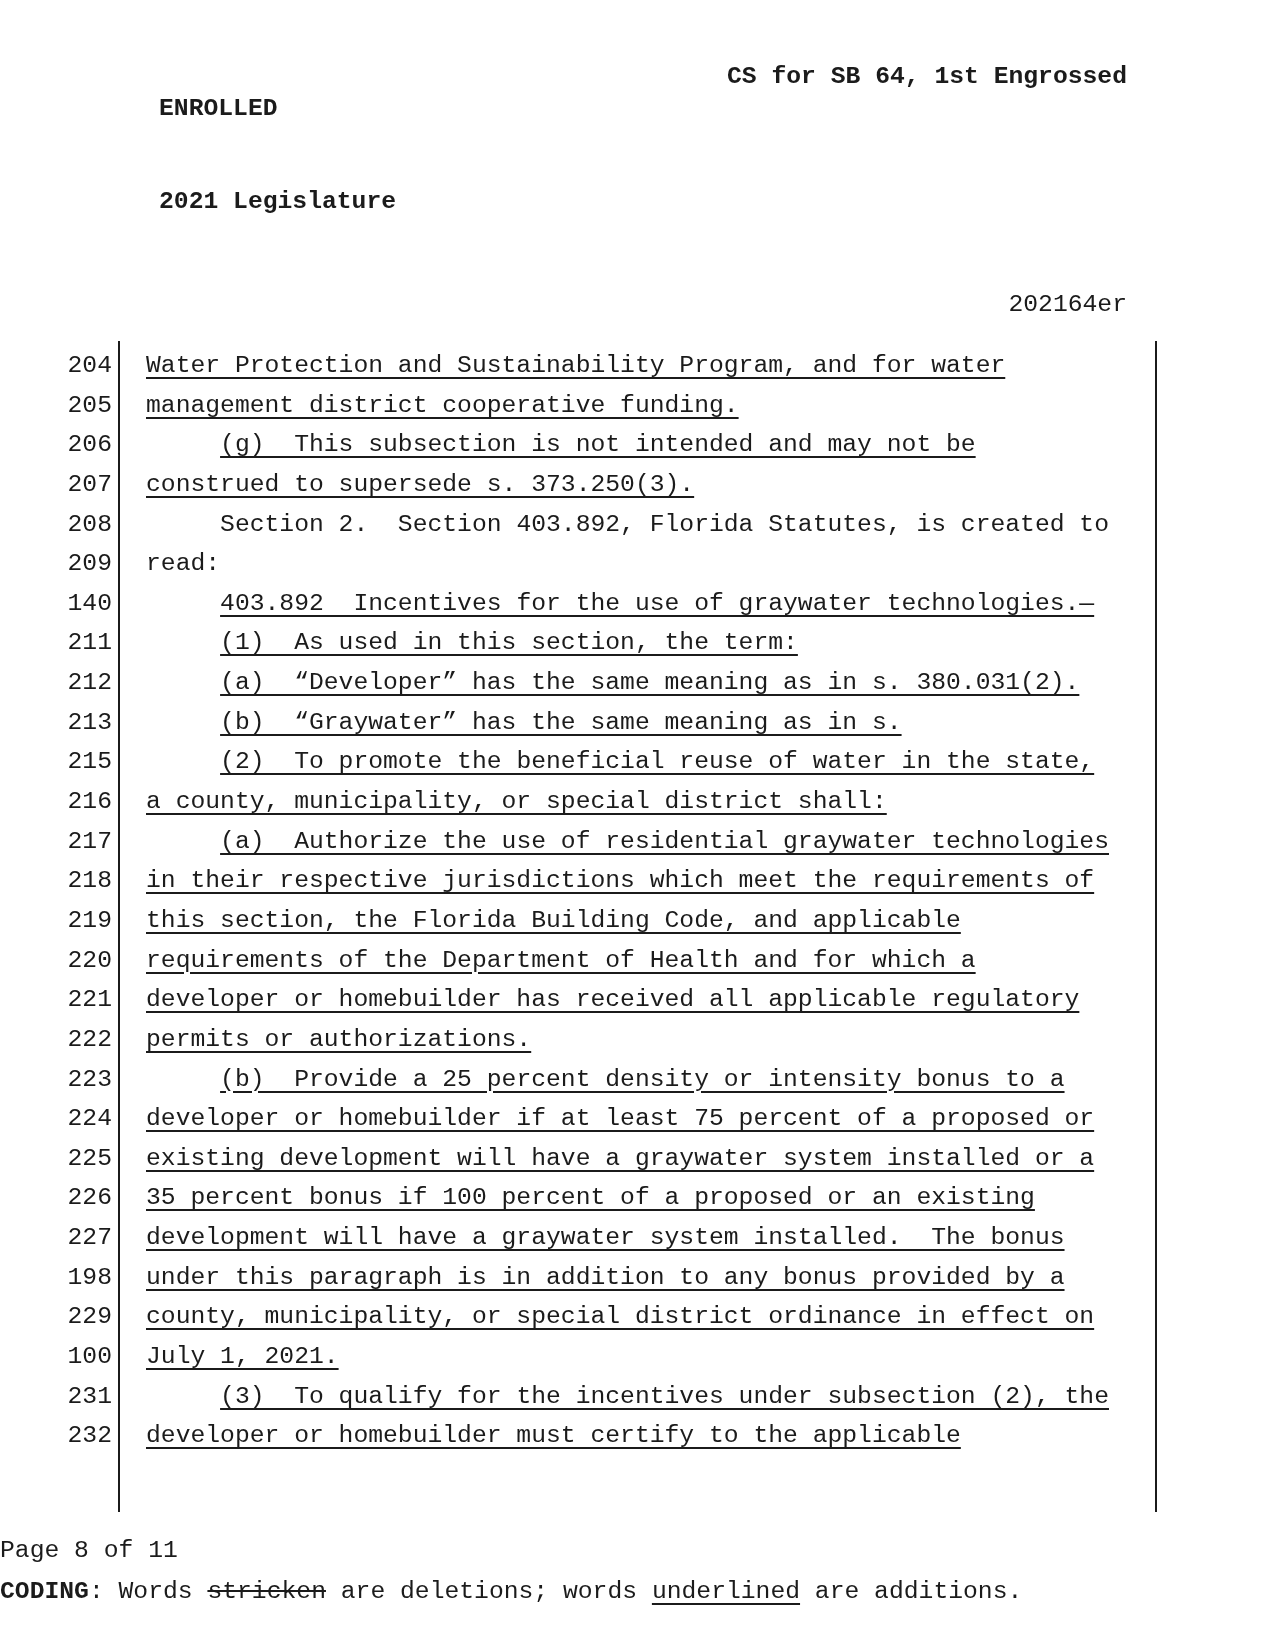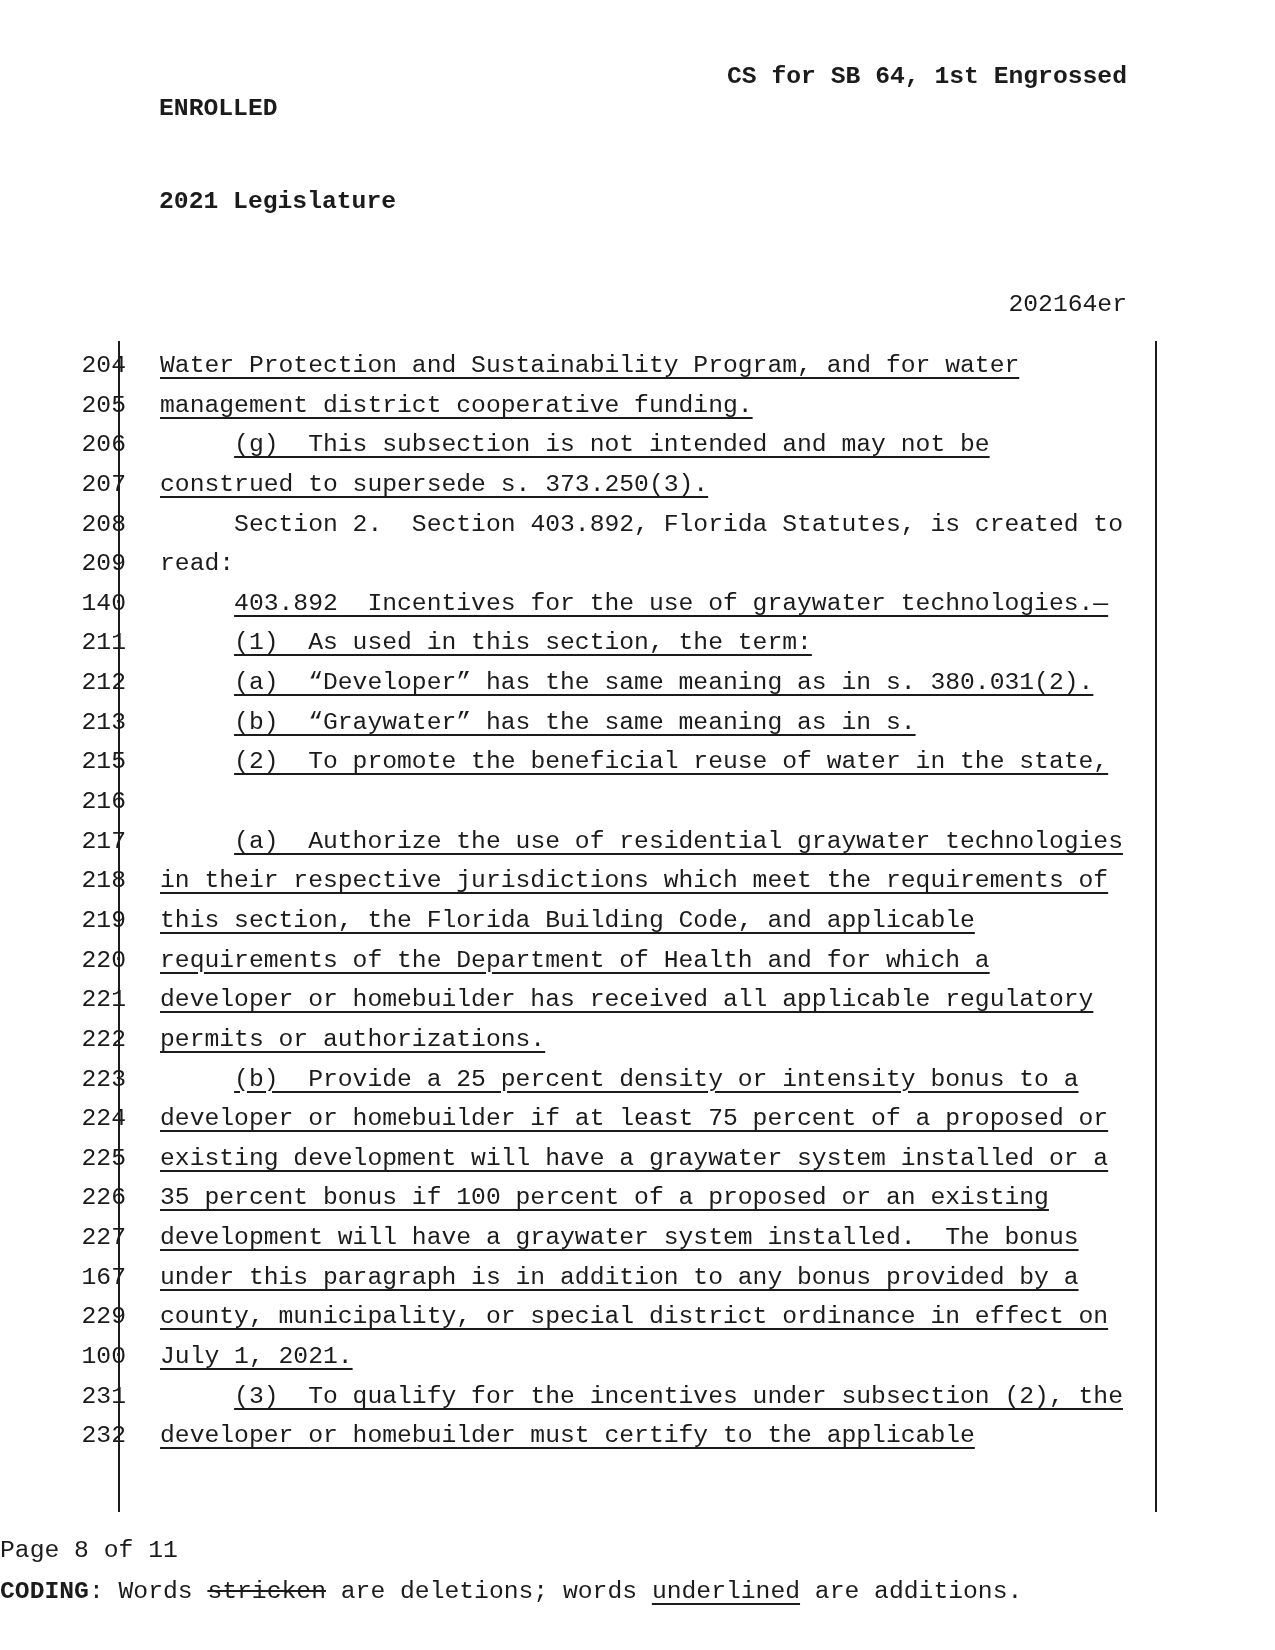--- a/index.html
+++ b/index.html
@@ -20,21 +20,21 @@
   .hdr-right{
     position:absolute;top:62px;right:148px;
     font-weight:bold;white-space:pre;
   }
   .doc-num{
     position:absolute;top:290px;right:148px;white-space:pre;
   }
   .rule{position:absolute;top:341px;height:1171px;width:2px;background:#1b1b1b;}
   .rule-left{left:118px;}
   .rule-right{left:1155px;}
-  .bill-body{position:absolute;left:14px;top:346px;width:1062px;}
+  .bill-body{position:absolute;left:0;top:346px;width:1062px;}
   .row{height:39.65px;line-height:39.65px;display:flex;white-space:pre;}
   .num{width:112px;text-align:right;flex:none;}
   .txt{margin-left:34px;}
   .u{
     text-decoration:underline;
     text-decoration-thickness:2px;
     text-underline-offset:5px;
   }
   .page-num{
     position:absolute;top:1536px;left:0;width:1275px;
@@ -69,33 +69,33 @@
       <div class="row"><span class="num">205</span><span class="txt"><span class="u">management district cooperative funding.</span></span></div>
       <div class="row"><span class="num">206</span><span class="txt"><span>     </span><span class="u">(g)  This subsection is not intended and may not be</span></span></div>
       <div class="row"><span class="num">207</span><span class="txt"><span class="u">construed to supersede s. 373.250(3).</span></span></div>
       <div class="row"><span class="num">208</span><span class="txt"><span>     </span><span>Section 2.  Section 403.892, Florida Statutes, is created to</span></span></div>
       <div class="row"><span class="num">209</span><span class="txt"><span>read:</span></span></div>
       <div class="row"><span class="num">140</span><span class="txt"><span>     </span><span class="u">403.892  Incentives for the use of graywater technologies.—</span></span></div>
       <div class="row"><span class="num">211</span><span class="txt"><span>     </span><span class="u">(1)  As used in this section, the term:</span></span></div>
       <div class="row"><span class="num">212</span><span class="txt"><span>     </span><span class="u">(a)  “Developer” has the same meaning as in s. 380.031(2).</span></span></div>
       <div class="row"><span class="num">213</span><span class="txt"><span>     </span><span class="u">(b)  “Graywater” has the same meaning as in s.</span></span></div>
       <div class="row"><span class="num">215</span><span class="txt"><span>     </span><span class="u">(2)  To promote the beneficial reuse of water in the state,</span></span></div>
-      <div class="row"><span class="num">216</span></div>
+      <div class="row"><span class="num">216</span><span class="txt"><span class="u">a county, municipality, or special district shall:</span></span></div>
       <div class="row"><span class="num">217</span><span class="txt"><span>     </span><span class="u">(a)  Authorize the use of residential graywater technologies</span></span></div>
       <div class="row"><span class="num">218</span><span class="txt"><span class="u">in their respective jurisdictions which meet the requirements of</span></span></div>
       <div class="row"><span class="num">219</span><span class="txt"><span class="u">this section, the Florida Building Code, and applicable</span></span></div>
       <div class="row"><span class="num">220</span><span class="txt"><span class="u">requirements of the Department of Health and for which a</span></span></div>
       <div class="row"><span class="num">221</span><span class="txt"><span class="u">developer or homebuilder has received all applicable regulatory</span></span></div>
       <div class="row"><span class="num">222</span><span class="txt"><span class="u">permits or authorizations.</span></span></div>
       <div class="row"><span class="num">223</span><span class="txt"><span>     </span><span class="u">(b)  Provide a 25 percent density or intensity bonus to a</span></span></div>
       <div class="row"><span class="num">224</span><span class="txt"><span class="u">developer or homebuilder if at least 75 percent of a proposed or</span></span></div>
       <div class="row"><span class="num">225</span><span class="txt"><span class="u">existing development will have a graywater system installed or a</span></span></div>
       <div class="row"><span class="num">226</span><span class="txt"><span class="u">35 percent bonus if 100 percent of a proposed or an existing</span></span></div>
       <div class="row"><span class="num">227</span><span class="txt"><span class="u">development will have a graywater system installed.  The bonus</span></span></div>
-      <div class="row"><span class="num">167</span><span class="txt"><span class="u">under this paragraph is in addition to any bonus provided by a</span></span></div>
+      <div class="row"><span class="num">198</span><span class="txt"><span class="u">under this paragraph is in addition to any bonus provided by a</span></span></div>
       <div class="row"><span class="num">229</span><span class="txt"><span class="u">county, municipality, or special district ordinance in effect on</span></span></div>
       <div class="row"><span class="num">100</span><span class="txt"><span class="u">July 1, 2021.</span></span></div>
       <div class="row"><span class="num">231</span><span class="txt"><span>     </span><span class="u">(3)  To qualify for the incentives under subsection (2), the</span></span></div>
       <div class="row"><span class="num">232</span><span class="txt"><span class="u">developer or homebuilder must certify to the applicable</span></span></div>
     </div>
 
   <div class="page-num">Page 8 of 11</div>
 
   <div class="coding"><span class="b">CODING</span><span>: Words </span><span class="strike">stricken</span><span> are deletions; words </span><span class="u">underlined</span><span> are additions.</span></div>
 

